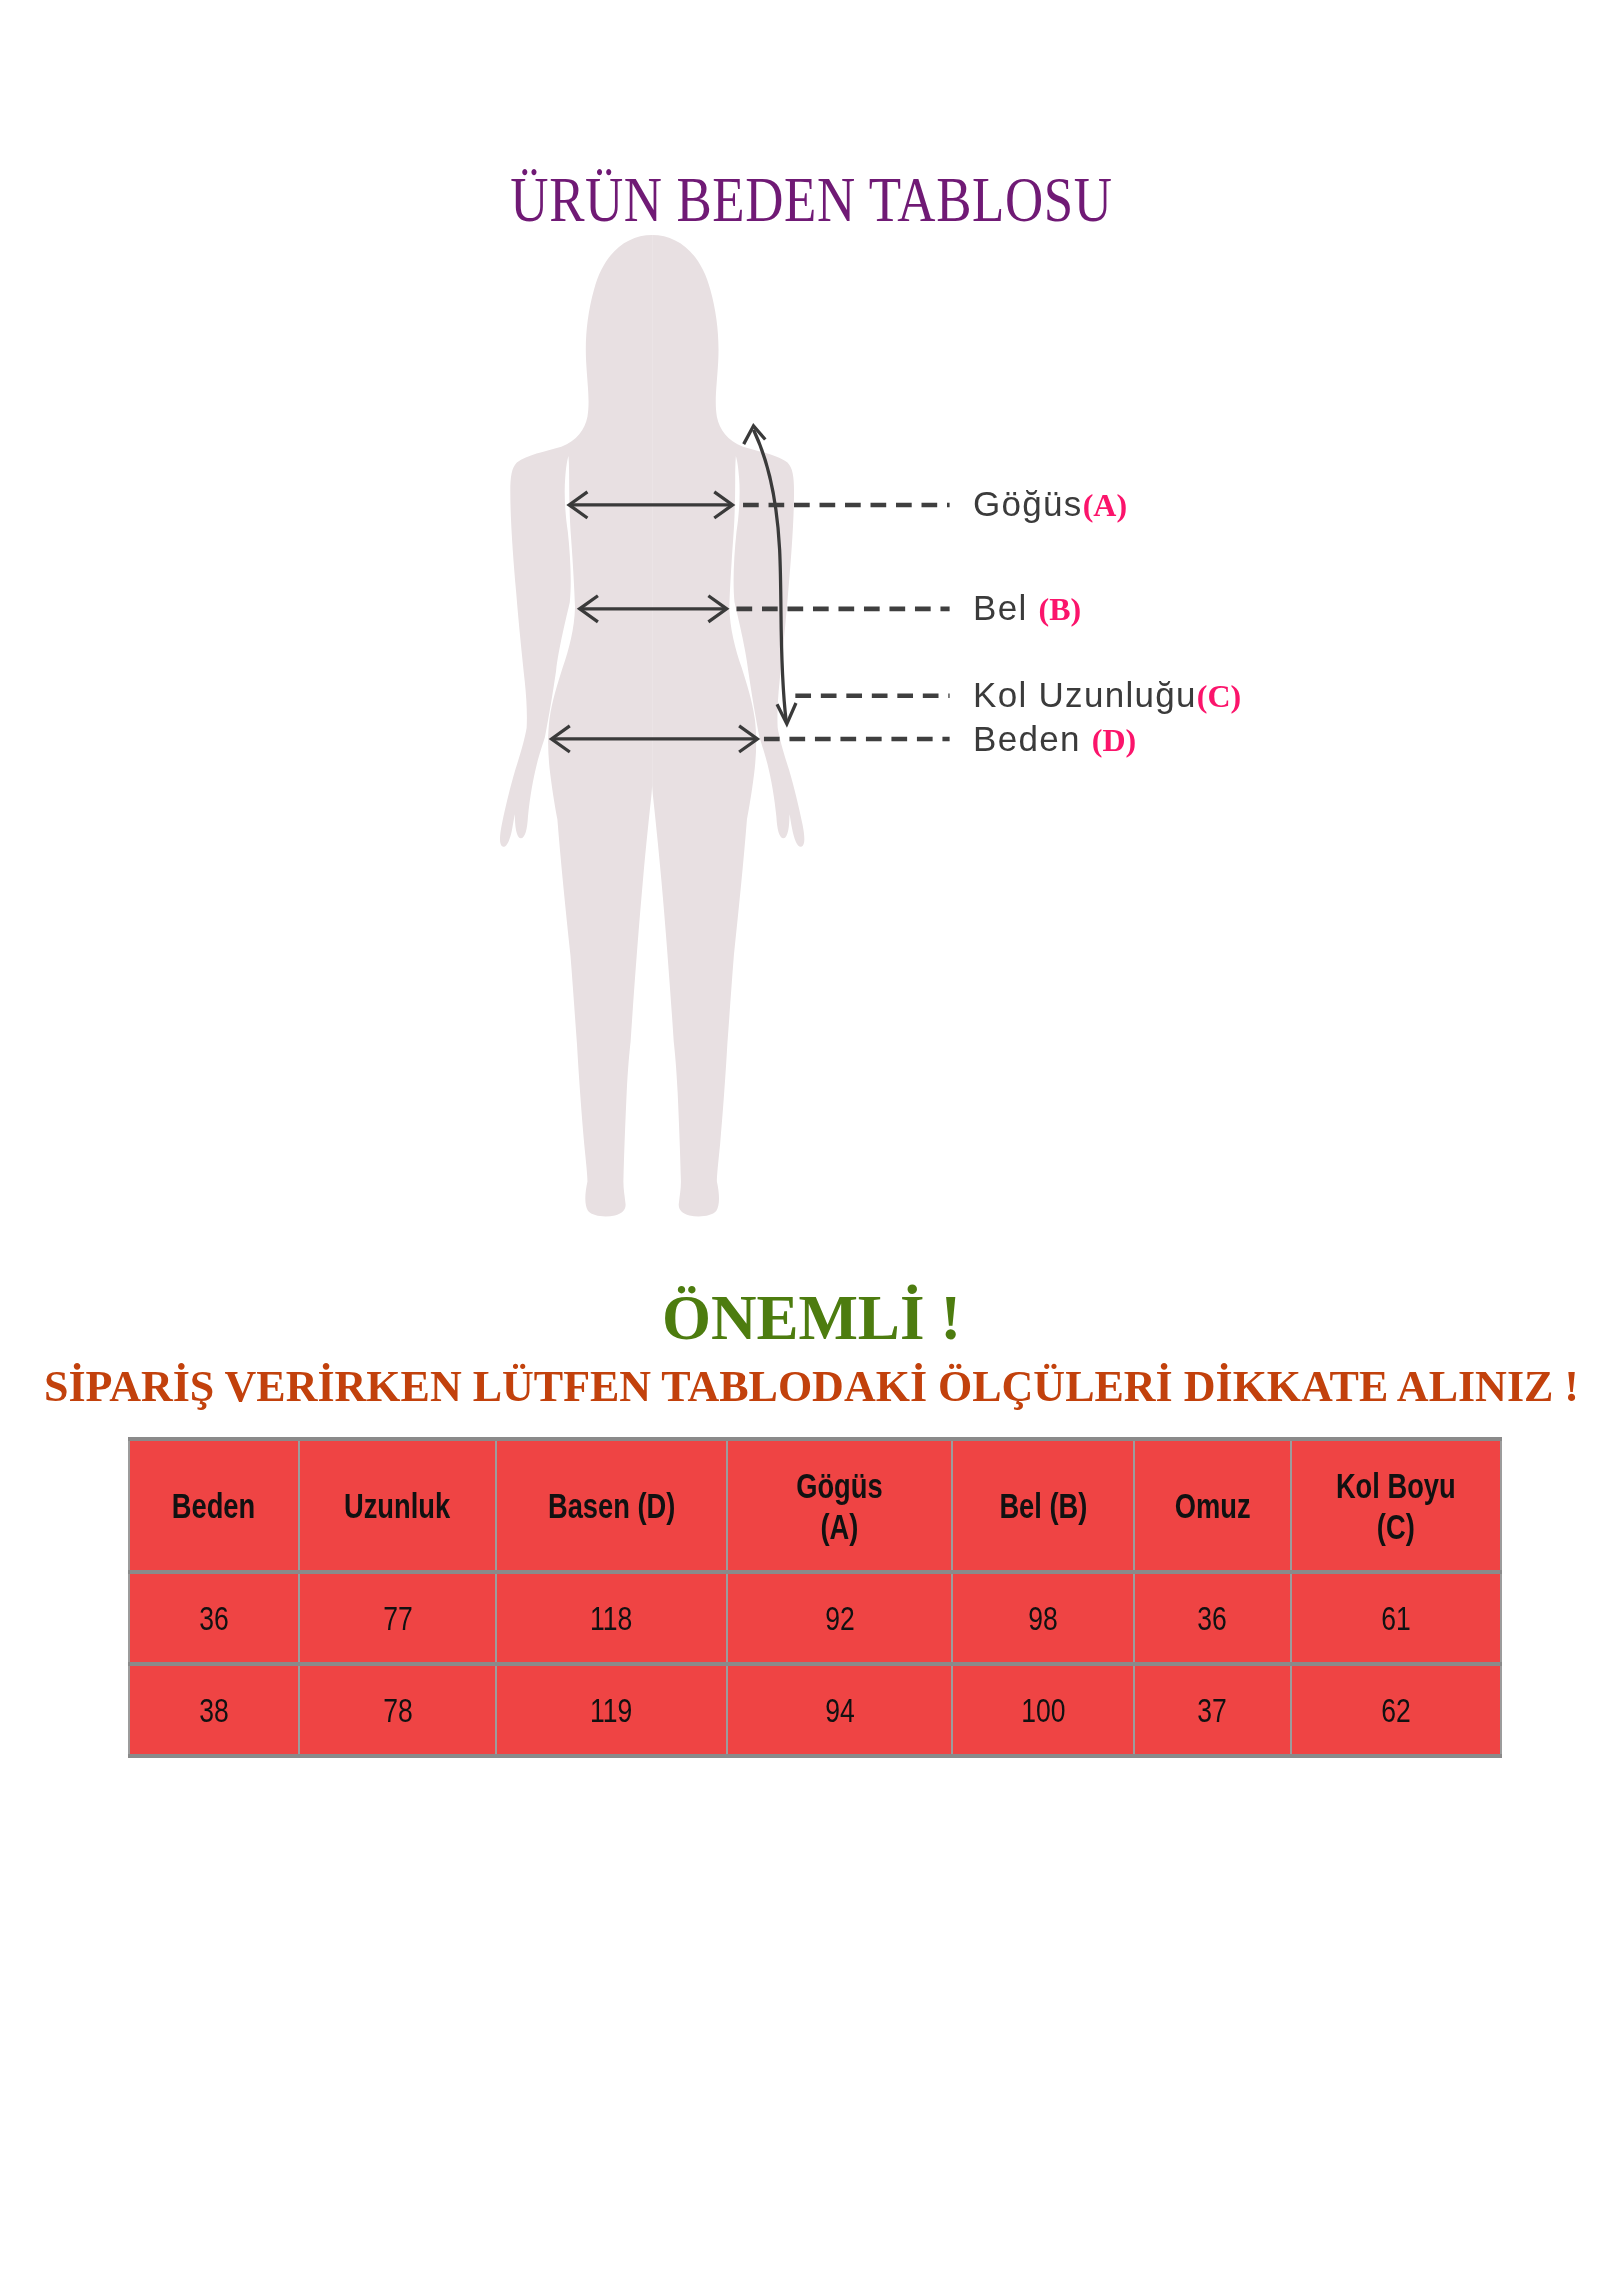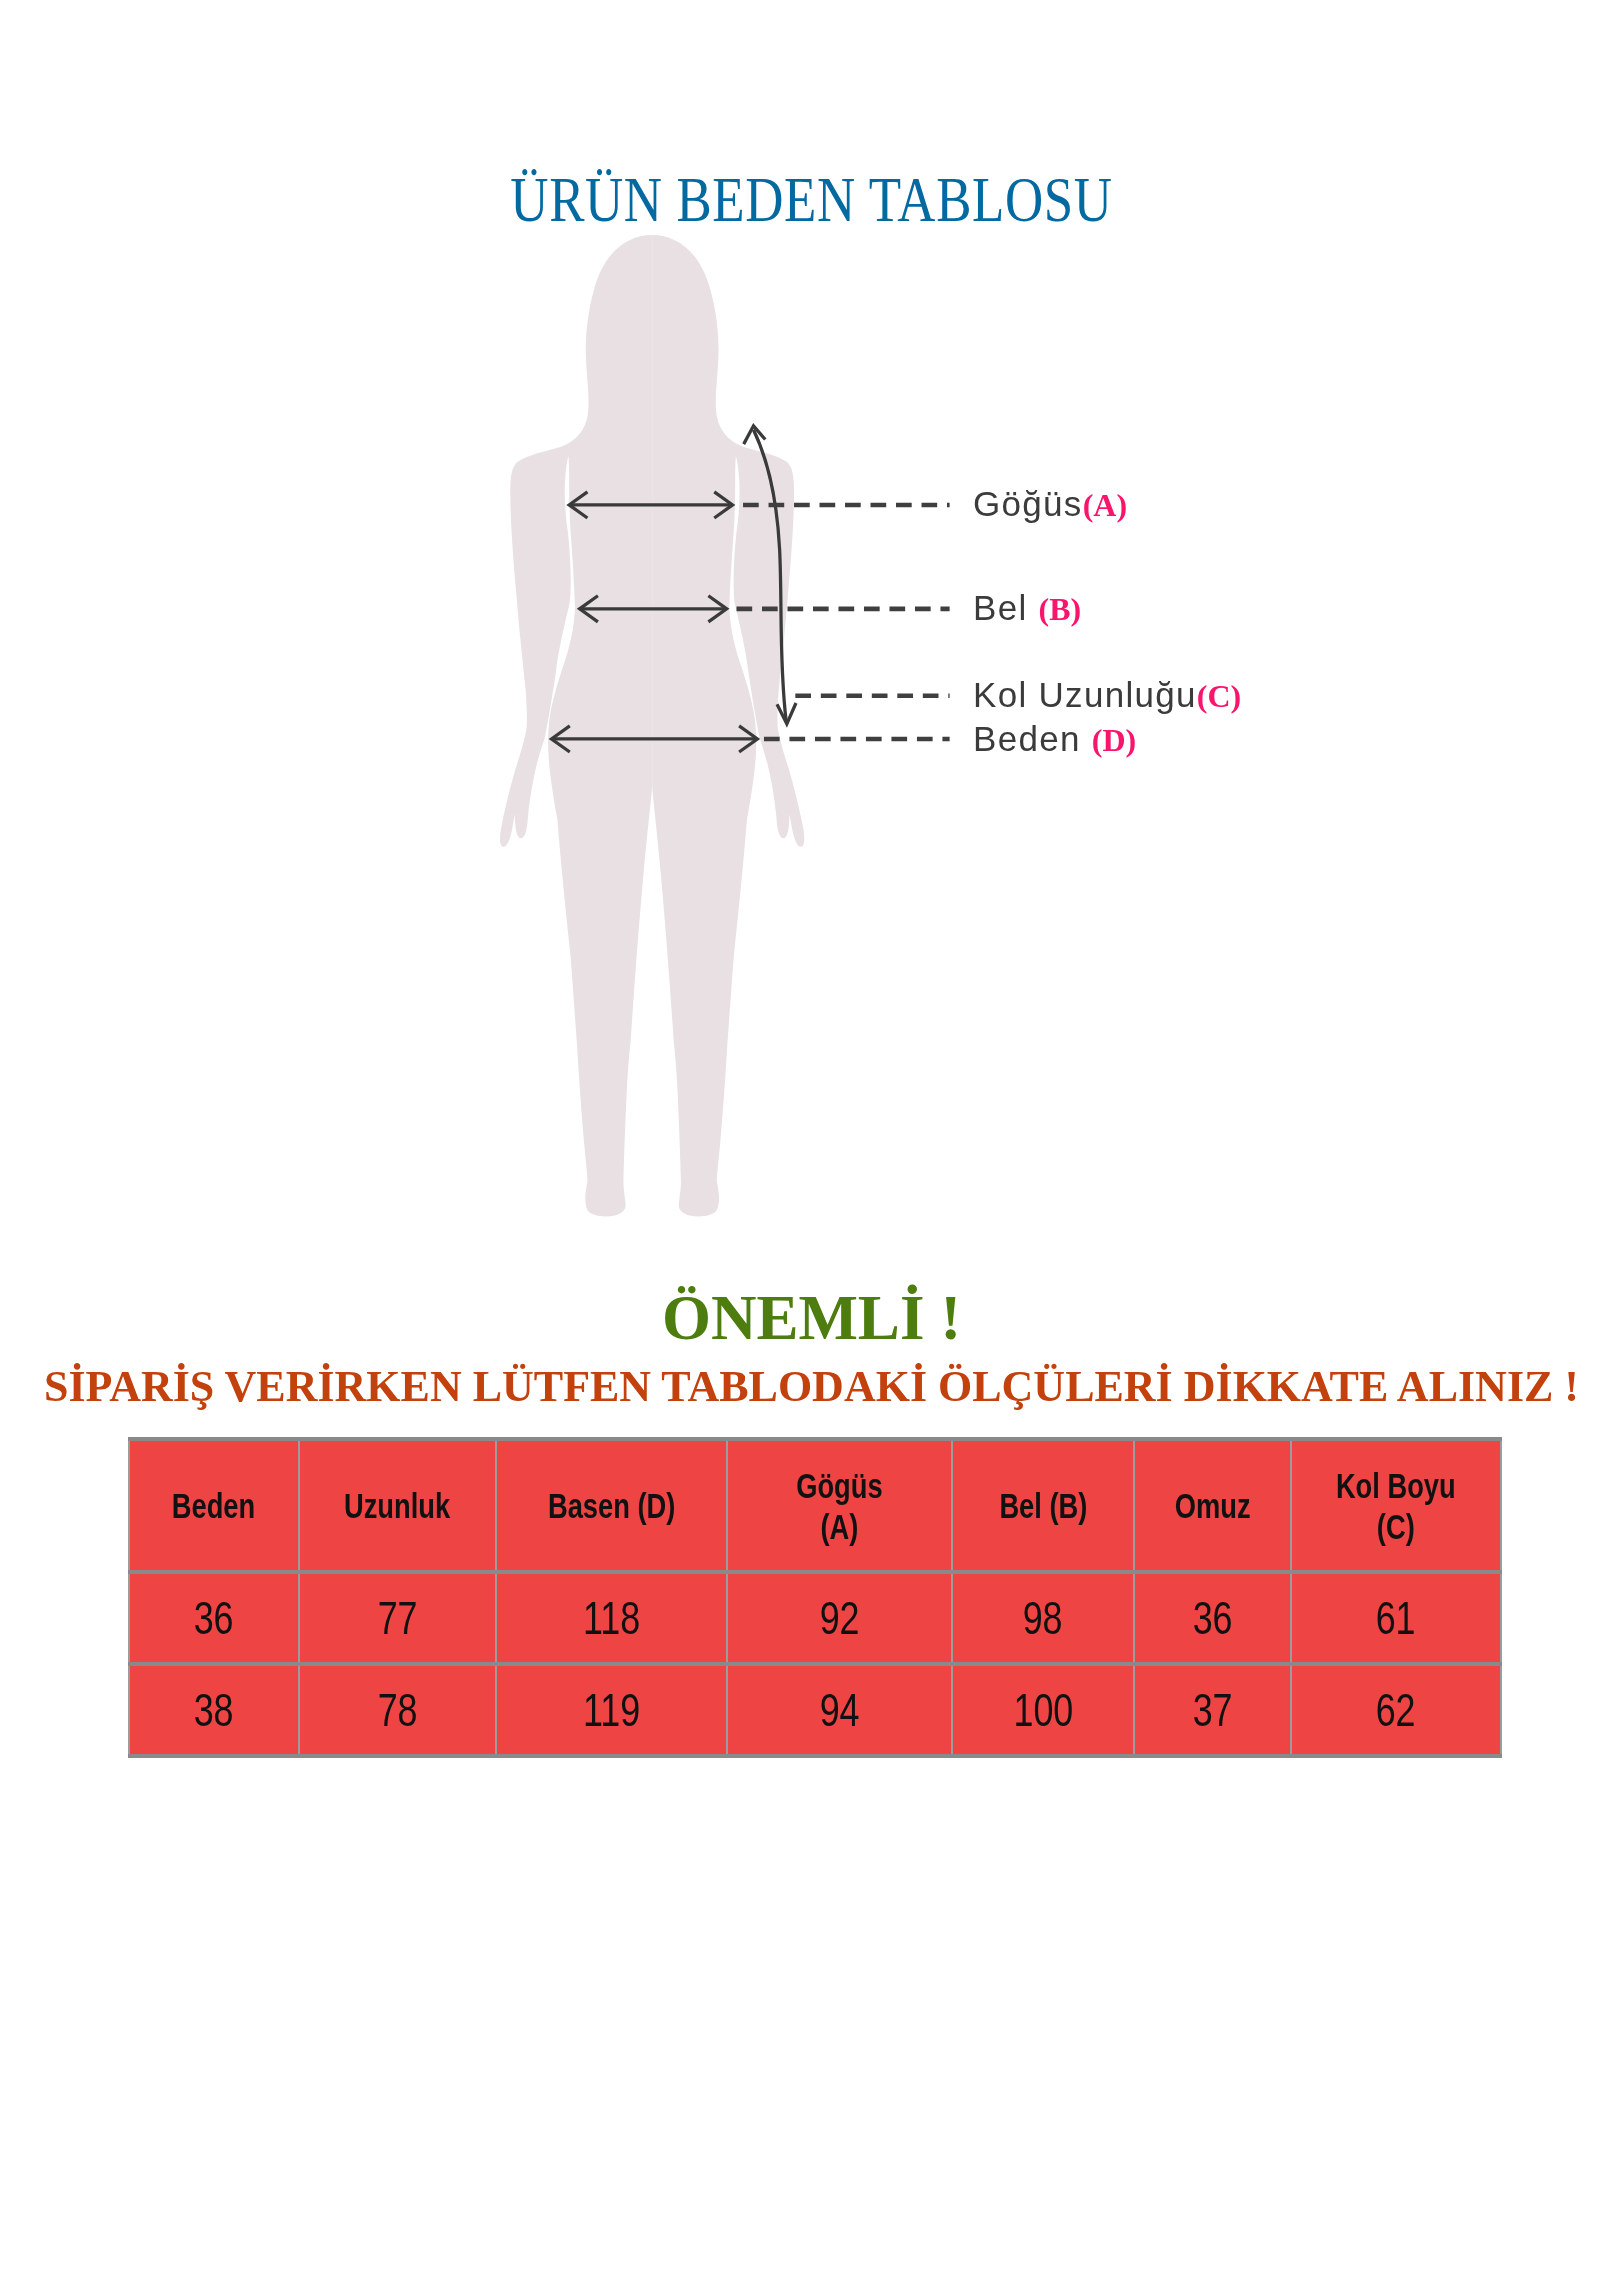--- a/index.html
+++ b/index.html
@@ -5,21 +5,21 @@
   html,body{margin:0;padding:0;}
   body{
     width:1623px;height:2295px;position:relative;background:#ffffff;
     font-family:"Liberation Sans",sans-serif;overflow:hidden;
   }
   
   .page-title{
     position:absolute;top:116px;left:0;width:1623px;height:85px;
     text-align:center;line-height:85px;
     font-family:"Liberation Serif",serif;font-weight:400;font-size:63px;
-    color:#0369a1;white-space:nowrap;
+    color:#701a75;white-space:nowrap;
   }
   .cx-title{display:inline-block;transform:scaleX(.84);transform-origin:center;letter-spacing:0.7px;}
   
   .diagram-svg{position:absolute;left:458px;top:216px;width:523px;height:1008px;}
   .silhouette{fill:#e8e0e2;}
   .m-arrow{stroke:#3a3a3a;stroke-width:5;fill:none;}
   .m-dash{stroke:#3f3f3f;stroke-width:7;fill:none;stroke-dasharray:24 15;}
   .measure-label{
     position:absolute;left:973px;height:52px;line-height:52px;white-space:nowrap;
     font-size:35px;color:#3b3b3b;letter-spacing:1.3px;
@@ -46,21 +46,21 @@
     border-collapse:collapse;table-layout:fixed;background:#ef4444;text-decoration:underline;
   }
   .size-table th,.size-table td{
     border-left:2px solid #9c9c9c;border-right:2px solid #9c9c9c;
     border-top:4.6px solid #8a8a8a;border-bottom:4.6px solid #8a8a8a;
     text-align:center;vertical-align:middle;padding:0;color:#111111;
   }
   .size-table thead tr{height:133px;}
   .size-table tbody tr{height:92px;}
   .size-table th{font-weight:700;font-size:35px;line-height:41px;}
-  .size-table td{font-weight:400;font-size:46px;}
+  .size-table td{font-weight:400;font-size:34px;}
   .cond{display:inline-block;transform:scaleX(.78);transform-origin:center;white-space:pre-line;}
 </style>
 </head>
 <body>
 
 <main>
 
   <h1 class="page-title"><span class="cx-title">ÜRÜN BEDEN TABLOSU</span></h1>
 
   <section>

